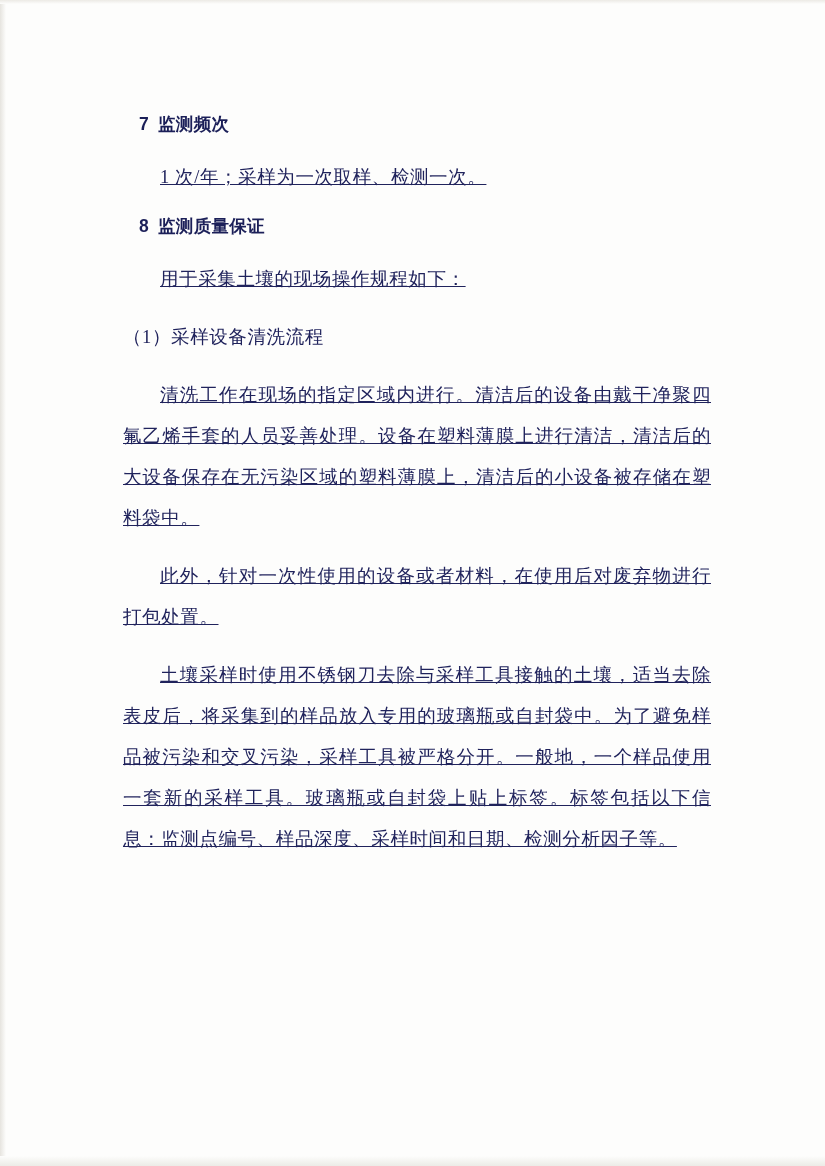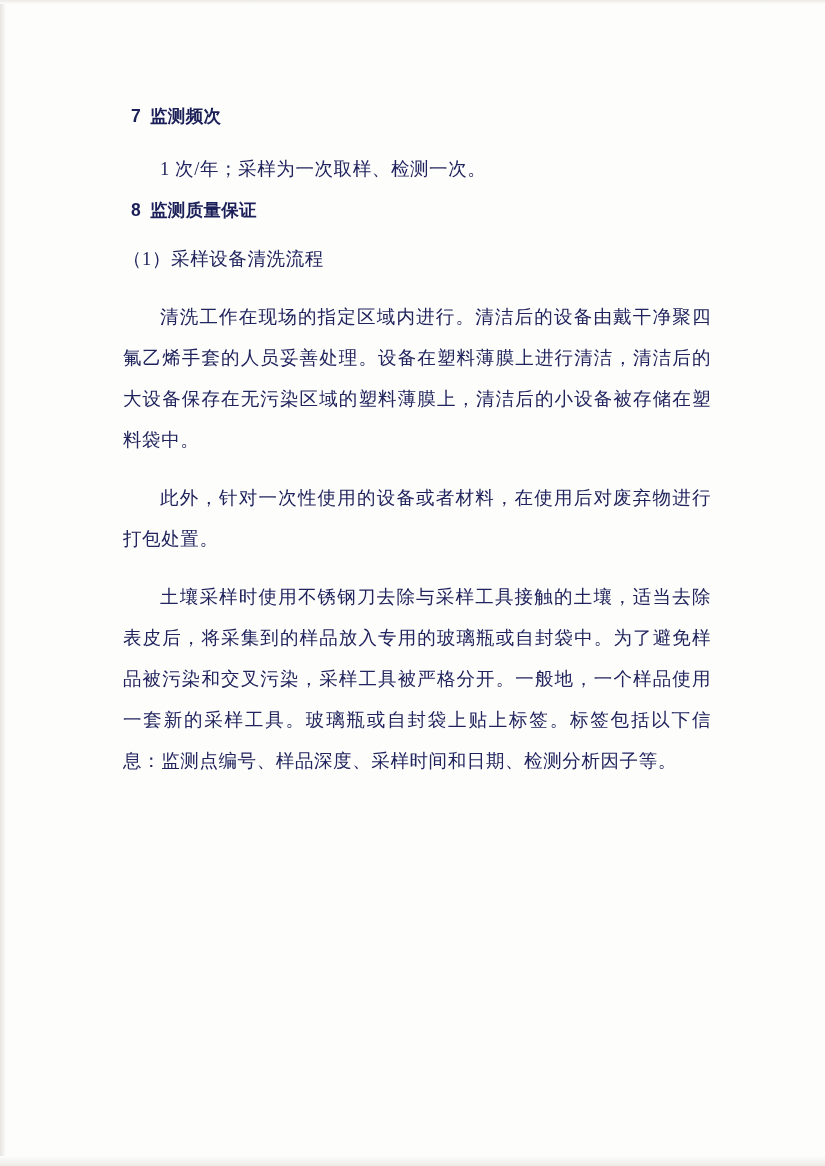--- a/index.html
+++ b/index.html
@@ -38,37 +38,37 @@
     position: absolute;
     left: 123px;
     top: 96px;
     width: 588px;
   }
   h2.heading {
     font-family: "Liberation Sans", sans-serif;
     font-size: 17.5px;
     font-weight: bold;
     color: #1b1f58;
-    margin: 8px;
+    margin: 16px;
     letter-spacing: 0.3px;
   }
   .h-num {
     margin-right: 9px;
   }
   .block-h1 { margin-top: 0; }
   .para {
     font-size: 18.5px;
     line-height: 41px;
     color: #20235c;
     font-family: "Liberation Serif", serif;
     letter-spacing: 0.6px;
     text-align: justify;
     margin: 0;
   }
-  .indent { text-indent: 37px; }
+  .indent { text-indent: 37px; text-decoration: underline; }
   .gap-a { margin-top: 17px; }
   .gap-b { margin-top: 21px; }
   .gap-c { margin-top: 14px; }
   .gap-d { margin-top: 18px; }
 </style>
 </head>
 <body>
 
 <div class="page">
   <div class="scan-edge-left"></div>
@@ -79,20 +79,21 @@
 
     <h2 class="heading block-h1">
       <span class="h-num">7</span><span>监测频次</span>
     </h2>
     <p class="para indent gap-b">1 次/年；采样为一次取样、检测一次。</p>
 
     <h2 class="heading gap-c">
       <span class="h-num">8</span><span>监测质量保证</span>
     </h2>
 
+    <p class="para indent gap-b">用于采集土壤的现场操作规程如下：</p>
 
     <p class="para gap-a">（1）采样设备清洗流程</p>
     <p class="para indent gap-a">清洗工作在现场的指定区域内进行。清洁后的设备由戴干净聚四氟乙烯手套的人员妥善处理。设备在塑料薄膜上进行清洁，清洁后的大设备保存在无污染区域的塑料薄膜上，清洁后的小设备被存储在塑料袋中。</p>
     <p class="para indent gap-a">此外，针对一次性使用的设备或者材料，在使用后对废弃物进行打包处置。</p>
 
     <p class="para indent gap-a">土壤采样时使用不锈钢刀去除与采样工具接触的土壤，适当去除表皮后，将采集到的样品放入专用的玻璃瓶或自封袋中。为了避免样品被污染和交叉污染，采样工具被严格分开。一般地，一个样品使用一套新的采样工具。玻璃瓶或自封袋上贴上标签。标签包括以下信息：监测点编号、样品深度、采样时间和日期、检测分析因子等。</p>
 
   </div>
 </div>
 

